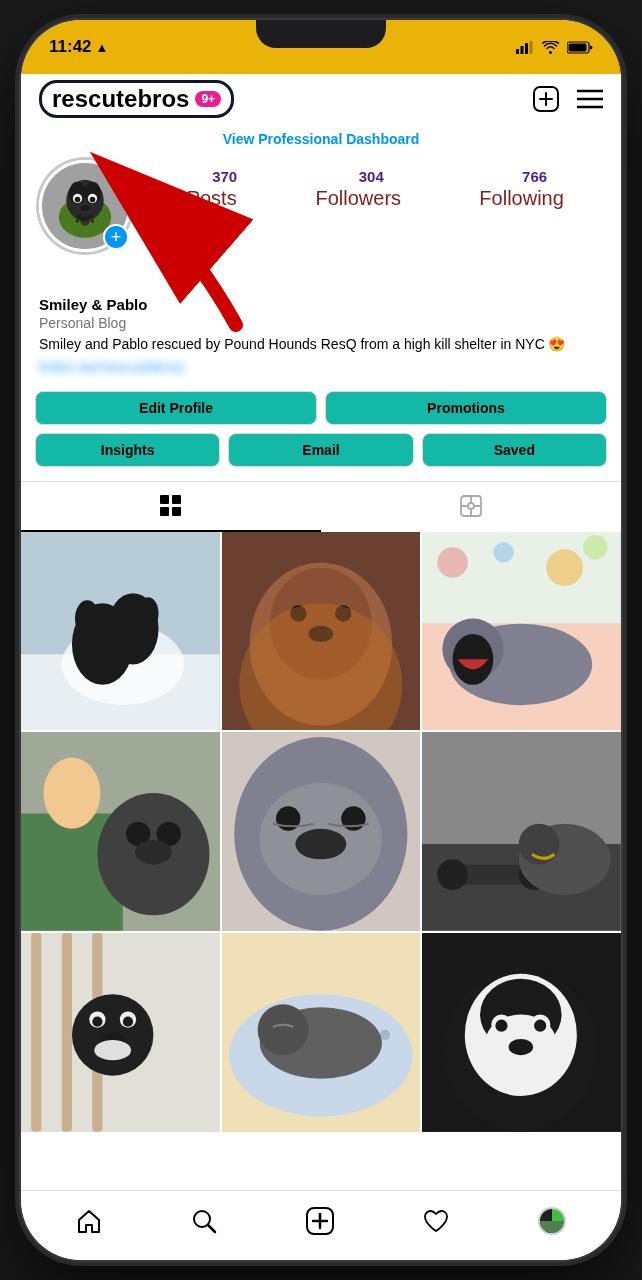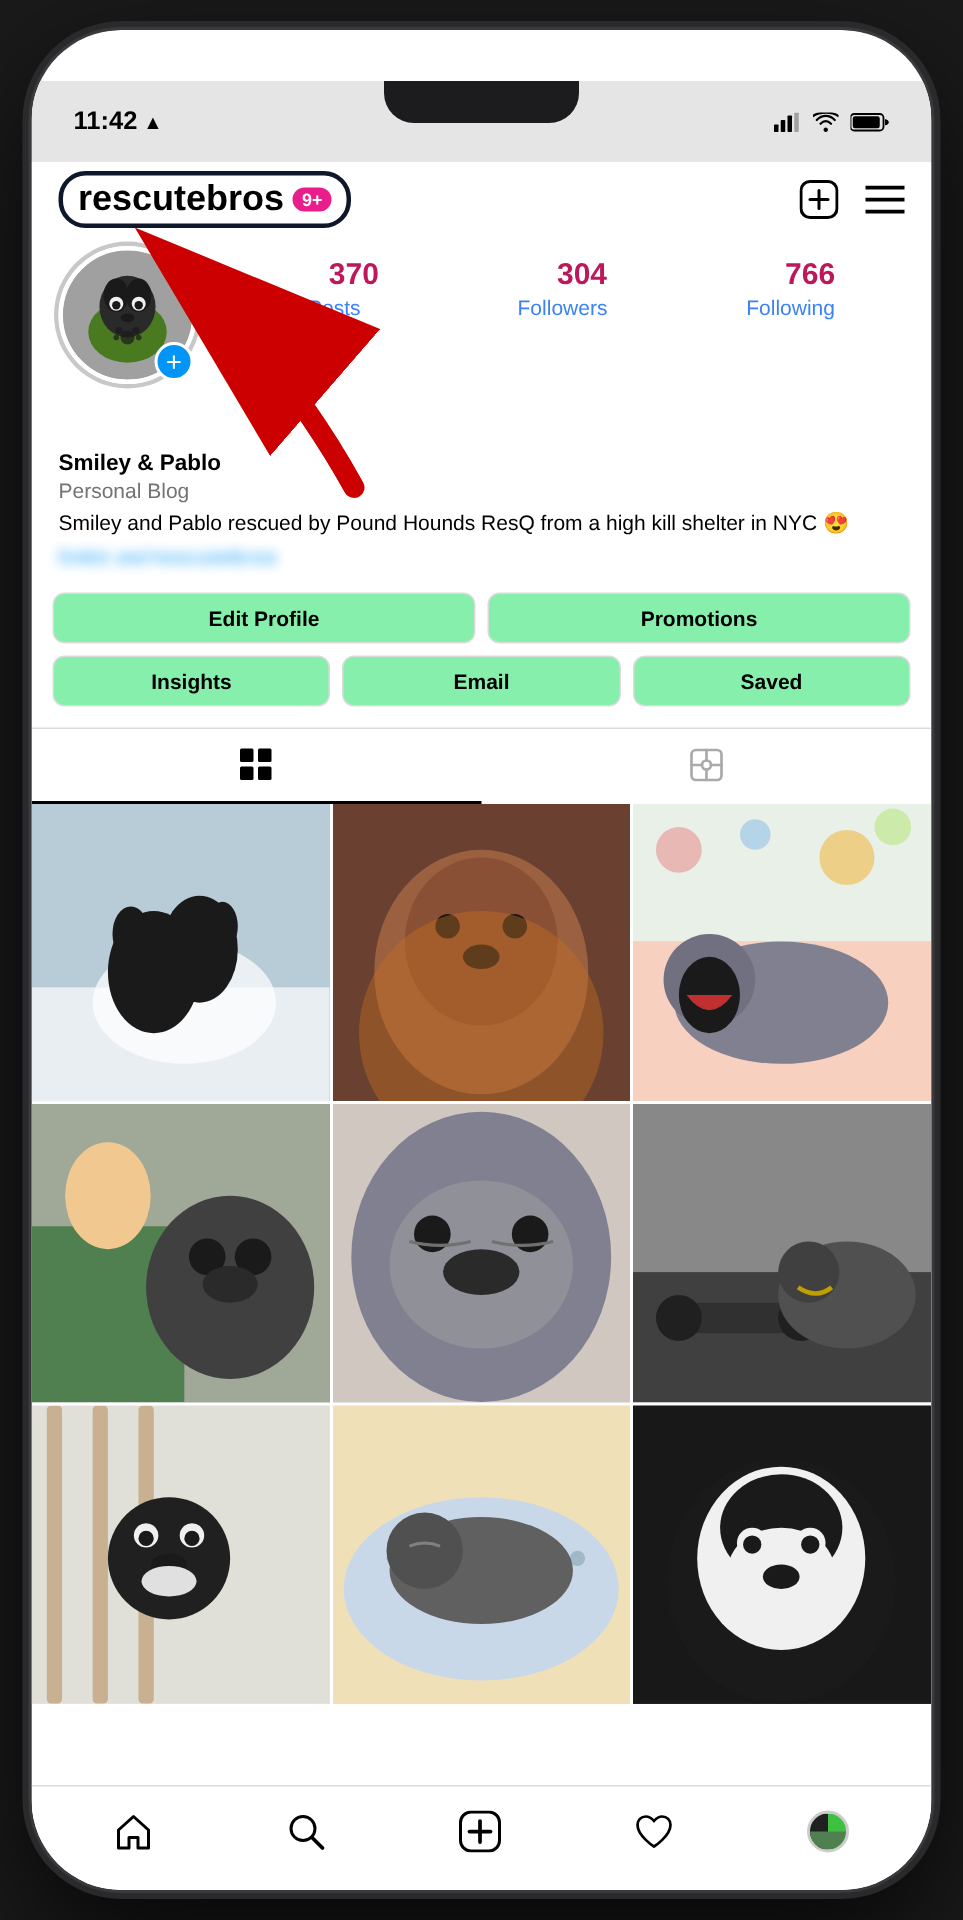--- a/index.html
+++ b/index.html
@@ -58,28 +58,27 @@
       border-radius: 58px;
       overflow: hidden;
       position: relative;
       display: flex;
       flex-direction: column;
     }
 
     
     .status-bar {
       height: 54px;
-      background: #e5e5e5;
+      background: #eab308;
       display: flex;
       align-items: center;
       justify-content: space-between;
       padding: 0 28px;
       flex-shrink: 0;
       position: relative;
-      margin-top: 34px;
     }
 
     .notch {
       position: absolute;
       top: 0;
       left: 50%;
       transform: translateX(-50%);
       width: 130px;
       height: 28px;
       background: #1c1c1e;
@@ -234,29 +233,29 @@
     }
 
     .stat-item {
       display: flex;
       flex-direction: column;
       align-items: center;
       gap: 2px;
     }
 
     .stat-number {
+      font-size: 15px;
+      font-weight: 700;
+      color: #4c1d95;
+      margin-left: 26px;
+    }
+
+    .stat-label {
       font-size: 20px;
-      font-weight: 700;
-      color: #be185d;
-      margin-left: 26px;
-    }
-
-    .stat-label {
-      font-size: 14px;
-      color: #3b82f6;
+      color: #7f1d1d;
     }
 
     
     .bio-section {
       padding: 0 18px 12px 18px;
     }
 
     .display-name {
       font-size: 15px;
       font-weight: 700;
@@ -289,21 +288,21 @@
     .action-row {
       display: flex;
       gap: 8px;
     }
 
     .action-btn {
       flex: 1;
       padding: 8px 12px;
       border: 1.5px solid #dbdbdb;
       border-radius: 8px;
-      background: #86efac;
+      background: #14b8a6;
       font-size: 14px;
       font-weight: 600;
       color: #000;
       text-align: center;
       cursor: pointer;
     }
 
     
     .tabs-bar {
       display: flex;
@@ -441,20 +440,23 @@
           <div class="header-icon-btn">
             <svg width="26" height="22" viewBox="0 0 26 22">
               <line x1="0" y1="3" x2="26" y2="3" stroke="#000" stroke-width="2.5" stroke-linecap="round"></line>
               <line x1="0" y1="11" x2="26" y2="11" stroke="#000" stroke-width="2.5" stroke-linecap="round"></line>
               <line x1="0" y1="19" x2="26" y2="19" stroke="#000" stroke-width="2.5" stroke-linecap="round"></line>
             </svg>
           </div>
         </div>
       </div>
 
+      <div class="pro-dashboard">
+        <a href="#">View Professional Dashboard</a>
+      </div>
 
       <div class="profile-section">
         <div class="avatar-wrapper">
           <div class="avatar-circle">
 
             <svg width="92" height="92" viewBox="0 0 92 92">
 
               <circle cx="46" cy="46" r="46" fill="#a0a0a0"></circle>
               <ellipse cx="46" cy="58" rx="28" ry="22" fill="#4a7a20"></ellipse>
 

